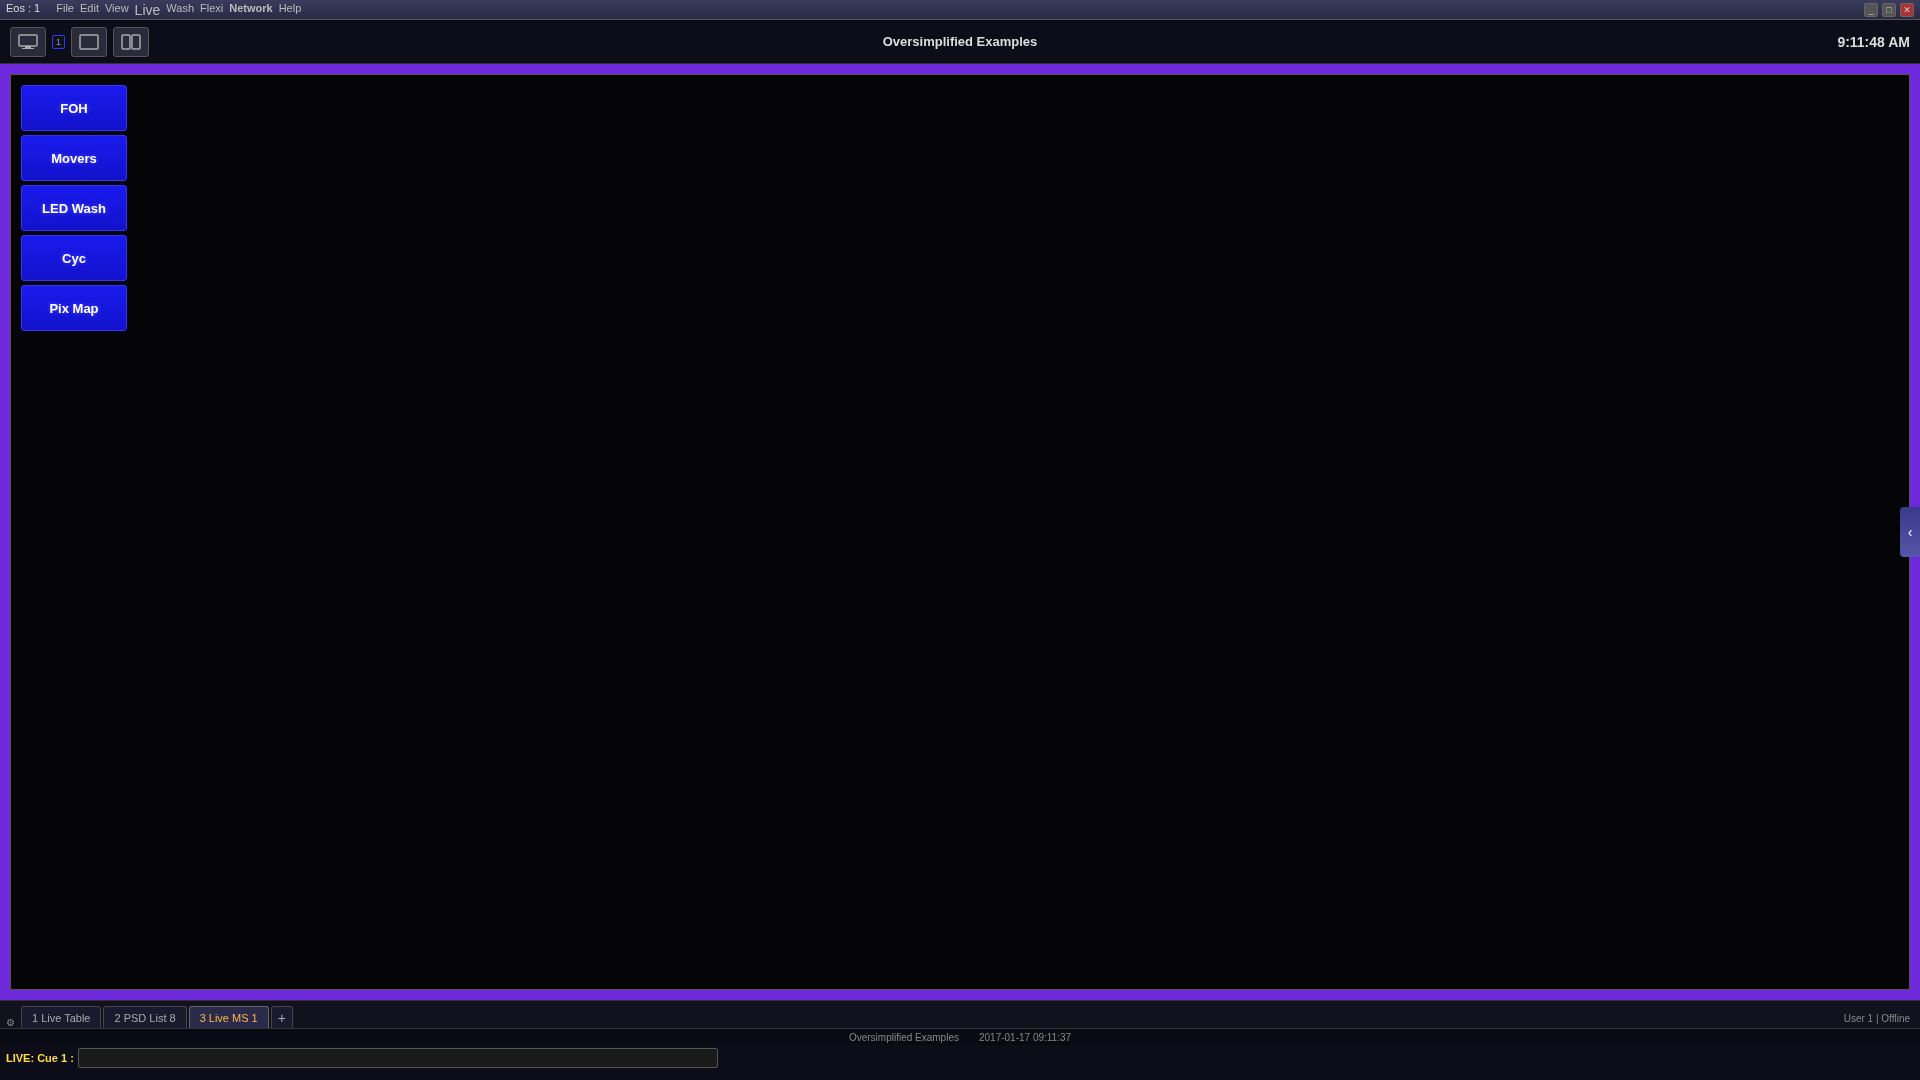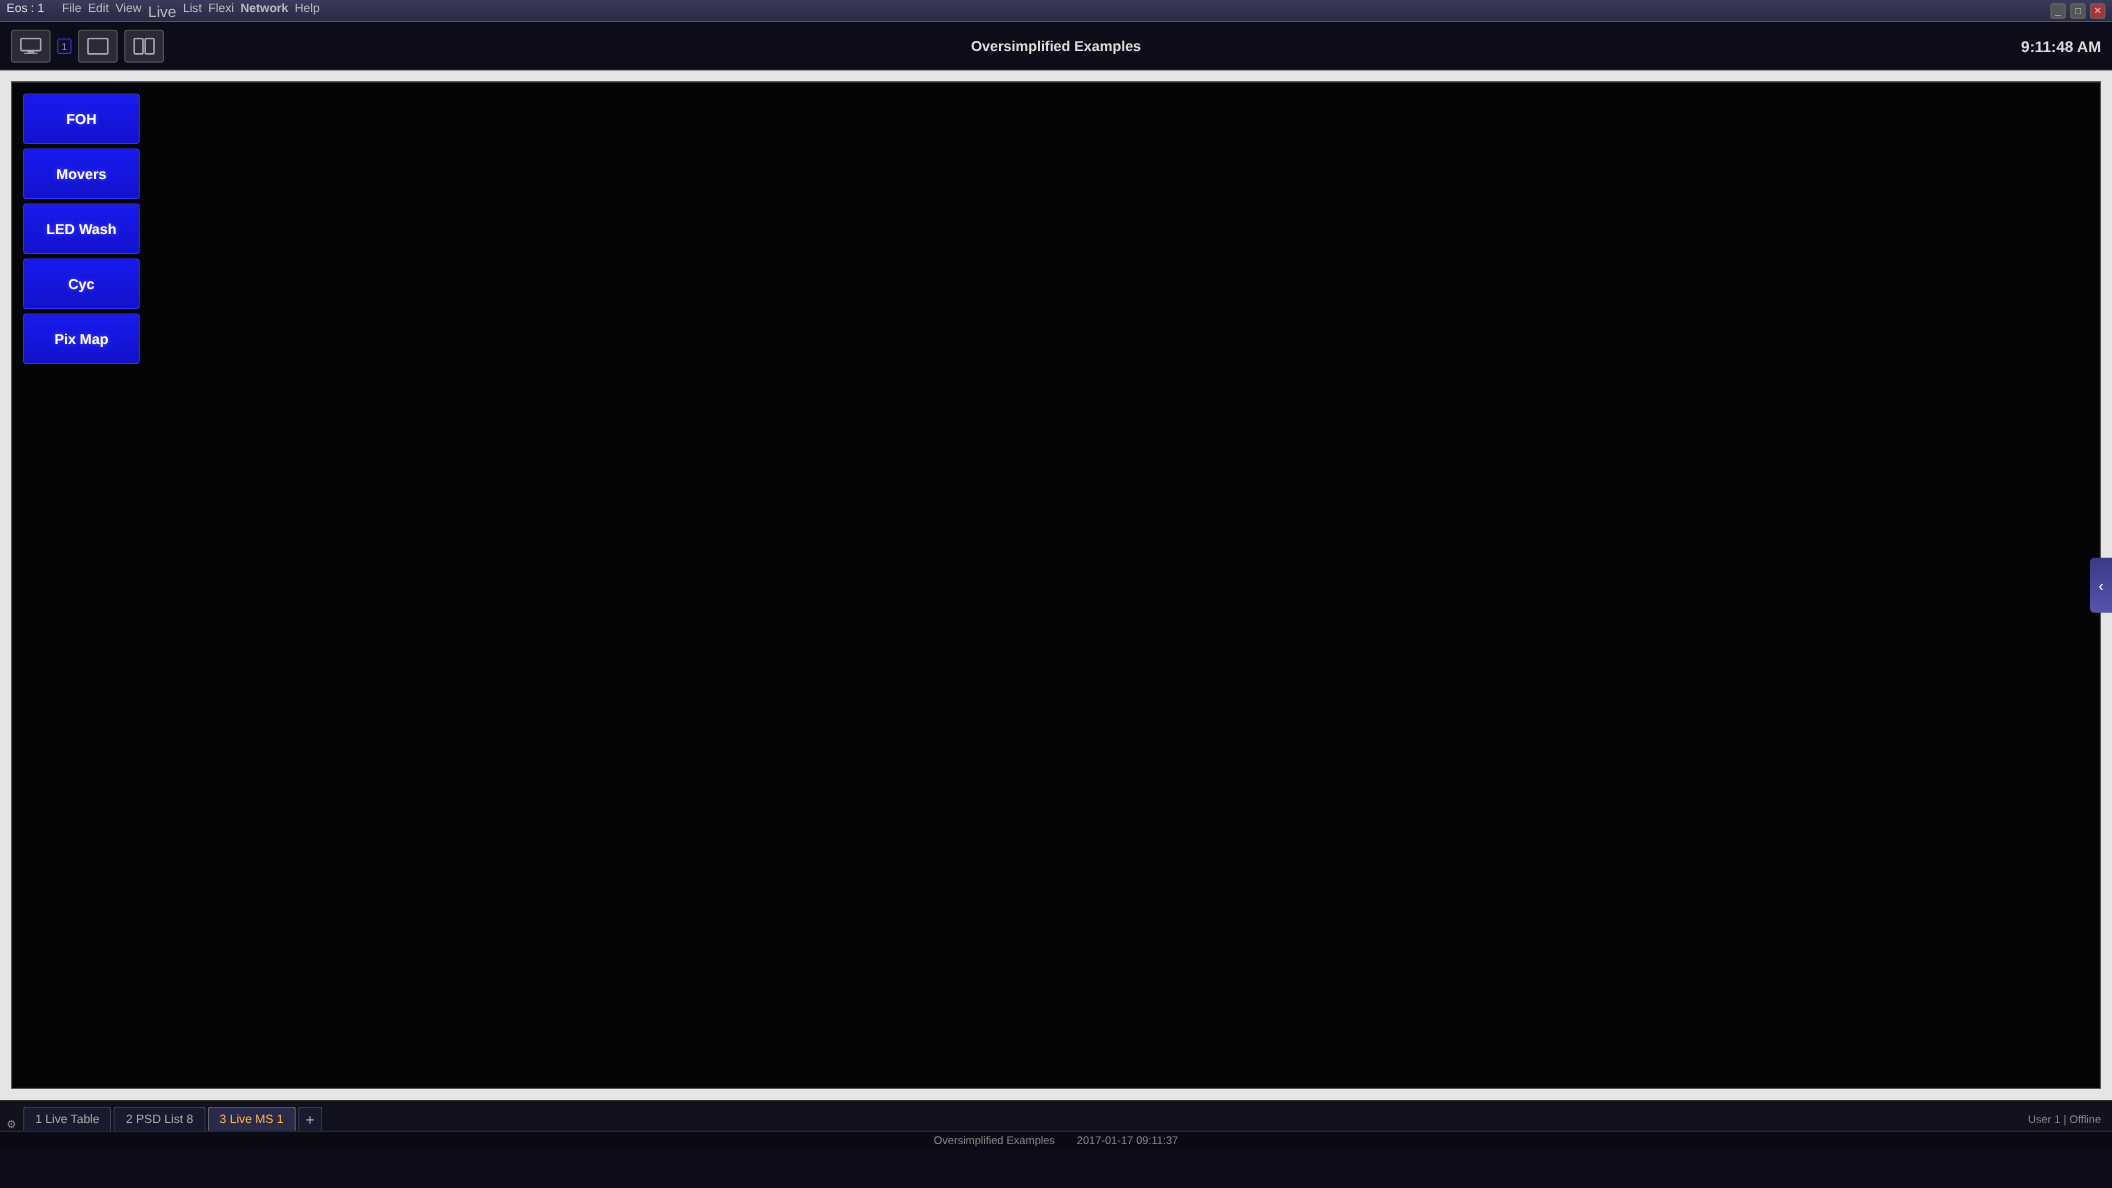--- a/index.html
+++ b/index.html
@@ -89,21 +89,21 @@
       position: absolute;
       right: 10px;
       color: #ddd;
       font-size: 14px;
       font-weight: bold;
     }
 
     
     #main {
       height: calc(1080px - 20px - 44px - 80px);
-      background: #e5e5e5;
+      background: #6d28d9;
       display: flex;
       align-items: stretch;
       position: relative;
     }
 
     
     #canvas-area {
       margin: 10px;
       flex: 1;
       border: 1px solid #555;
@@ -270,21 +270,21 @@
 </head>
 <body>
 
 <div id="titlebar">
   <div id="titlebar-left">
     <span>Eos : 1</span>
     <span style="font-size:11px;color:#bbb;margin-left:10px;cursor:pointer;">File</span>
     <span style="font-size:11px;color:#bbb;cursor:pointer;">Edit</span>
     <span style="font-size:11px;color:#bbb;cursor:pointer;">View</span>
     <span style="font-size:14px;color:#bbb;cursor:pointer;">Live</span>
-    <span style="font-size:11px;color:#bbb;cursor:pointer;">List</span>
+    <span style="font-size:11px;color:#bbb;cursor:pointer;">Wash</span>
     <span style="font-size:11px;color:#bbb;cursor:pointer;">Flexi</span>
     <span style="font-size:11px;color:#bbb;cursor:pointer;font-weight:bold;">Network</span>
     <span style="font-size:11px;color:#bbb;cursor:pointer;">Help</span>
   </div>
   <div id="titlebar-right">
     <div class="win-btn">_</div>
     <div class="win-btn">□</div>
     <div class="win-btn" style="background:#aa3333;">✕</div>
   </div>
 </div>
@@ -343,15 +343,19 @@
       <span>3 Live MS 1</span>
     </div>
     <div class="tab-add-btn">+</div>
   </div>
 
   <div id="status-bar">
     <span>Oversimplified Examples</span>
     <span>2017-01-17 09:11:37</span>
   </div>
 
+  <div id="command-row">
+    <span id="command-label">LIVE: Cue  1 :</span>
+    <input id="command-input" type="text" value="" style="">
+  </div>
 
   <div id="user-status">User 1  |  Offline</div>
 </div>
 
 </body></html>

